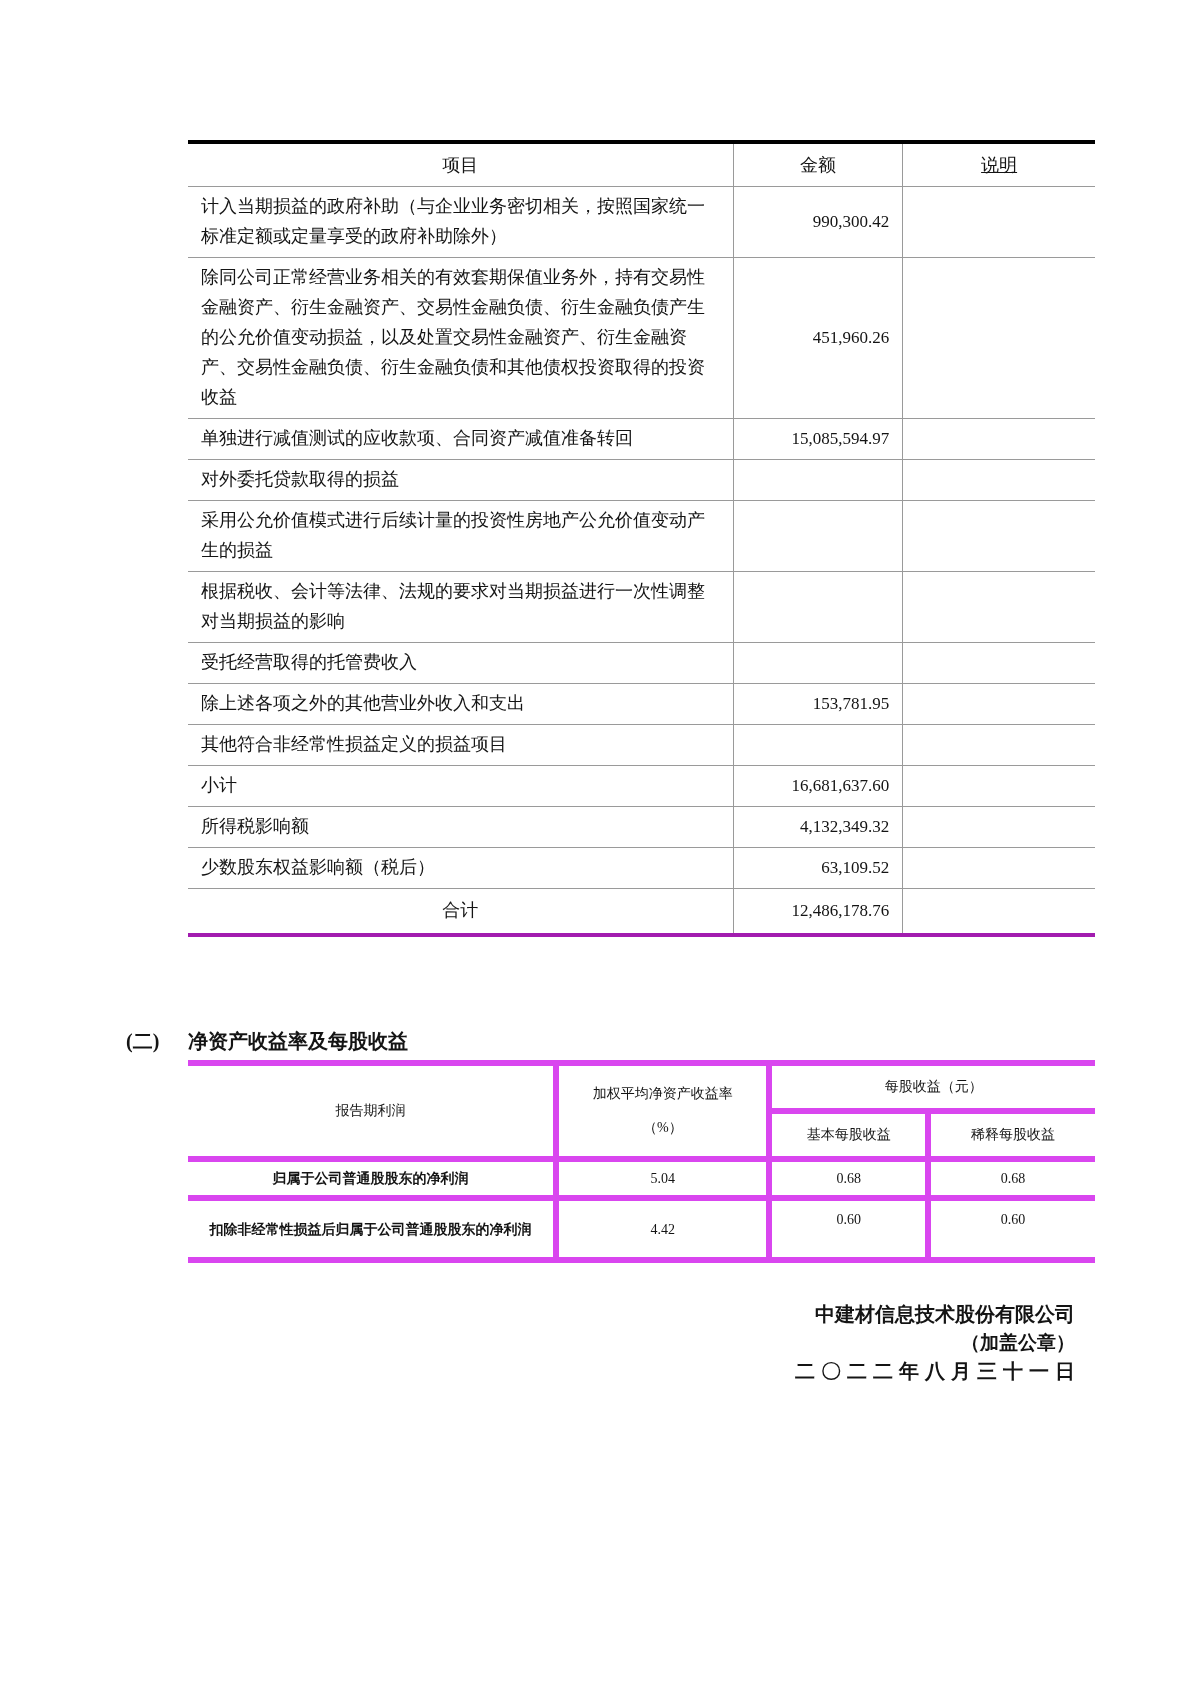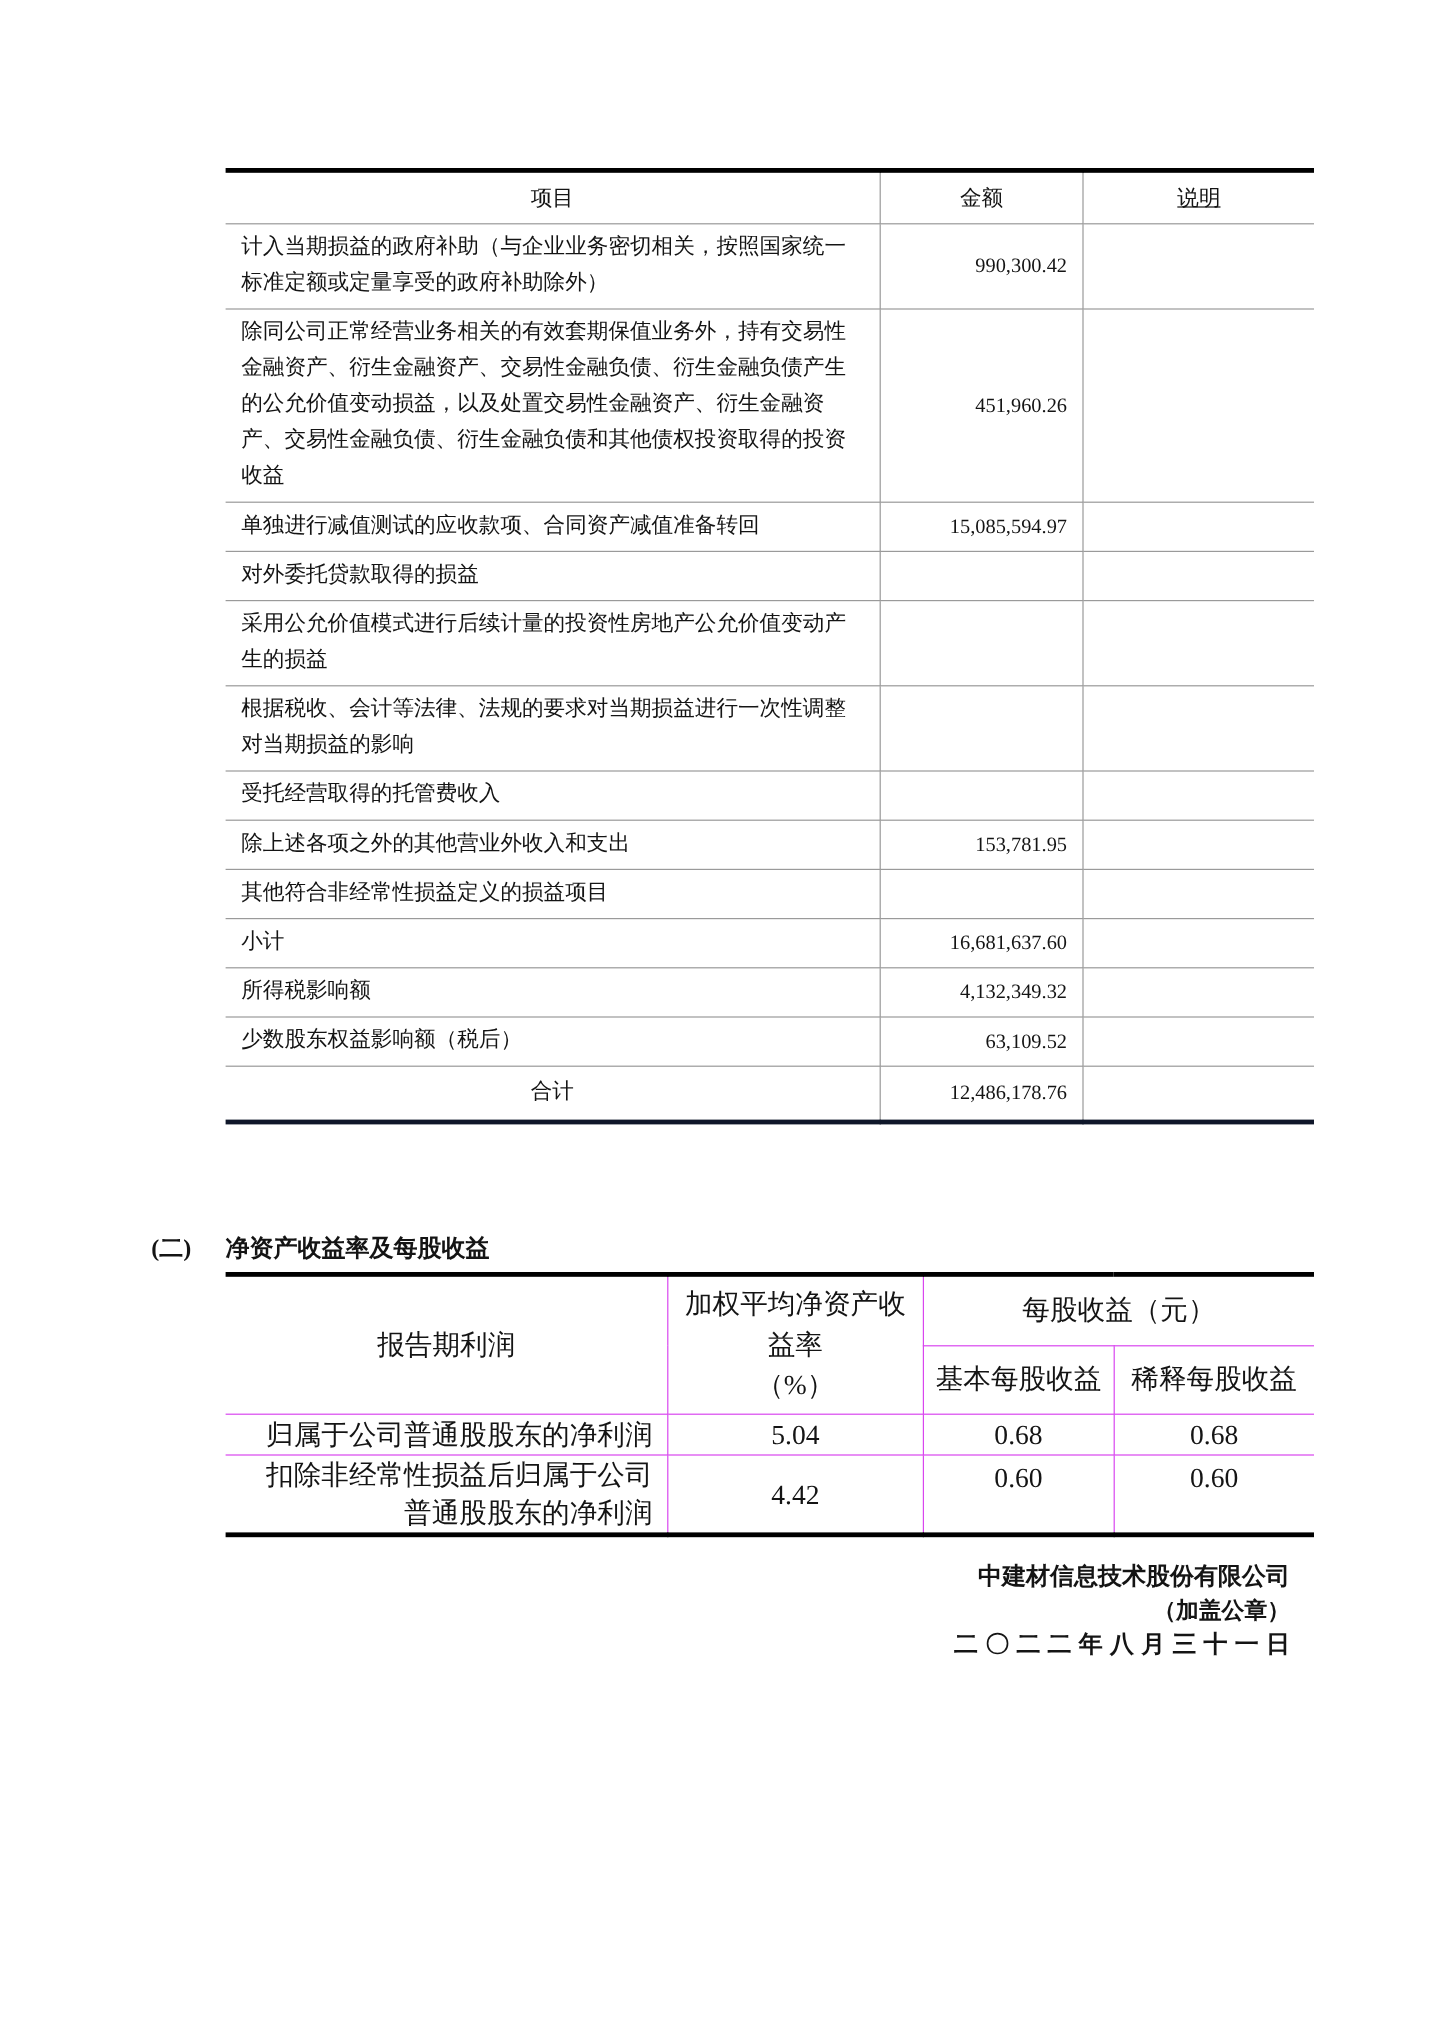--- a/index.html
+++ b/index.html
@@ -11,21 +11,21 @@
     font-family:"Liberation Serif","DejaVu Serif",serif;
     color:#141414;
     overflow:hidden;
   }
   .content {
     position:absolute; left:188px; top:140px; width:907px;
   }
 
   
   table { border-collapse:collapse; width:100%; table-layout:fixed; }
-  .t1 { border-top:4px solid #000; border-bottom:4px solid #0f172a; }
+  .t1 { border-top:4px solid #000; border-bottom:4px solid #a21caf; }
   .t1 th, .t1 td {
     border:1px solid #9a9a9a;
     font-weight:normal;
     vertical-align:middle;
   }
   .t1 th { font-size:18px; padding:9px 6px; text-align:center; }
   .t1 td { font-size:18px; line-height:30px; padding:5px 13px; }
   .t1 td.c-item  { text-align:left;font-family:Liberation Mono, monospace; }
   .t1 td.c-amount{ text-align:right; font-size:17px; }
   .t1 td.c-note  { text-align:center; }
@@ -45,30 +45,30 @@
     font-weight:bold;
   }
   .section-index {
     position:absolute; left:-62px; top:0;
     font-weight:bold; font-size:20px;
   }
 
   
   .t2 { margin-top:7px; border-top:4px solid #000; border-bottom:4px solid #000; }
   .t2 th, .t2 td {
-    border:1px solid #d946ef;
-    font-weight:normal; font-size:23px;
+    border:6px solid #d946ef;
+    font-weight:normal; font-size:14px;
     text-align:center; vertical-align:middle;
   }
   .t2 tr th:first-child, .t2 tr td:first-child { border-left:none; }
   .t2 tr th:last-child,  .t2 tr td:last-child  { border-right:none; }
   .t2 th { padding:6px 6px; line-height:30px; }
   .t2 .hdr-two-line { line-height:34px; }
   .t2 td { padding:1px 12px; line-height:31px; }
-  .t2 td.c-item { text-align:right; }
+  .t2 td.c-item { text-align:center;font-weight:bold; }
   .t2 .row2 td { height:62px; }
   .t2 .row2 td.v-top { vertical-align:top; padding-top:3px;text-align:center; }
 
   .t2col1 { width:40.6%; }
   .t2col2 { width:23.5%; }
   .t2col3 { width:17.5%; }
   .t2col4 { width:18.4%; }
 
   
   .signature {

